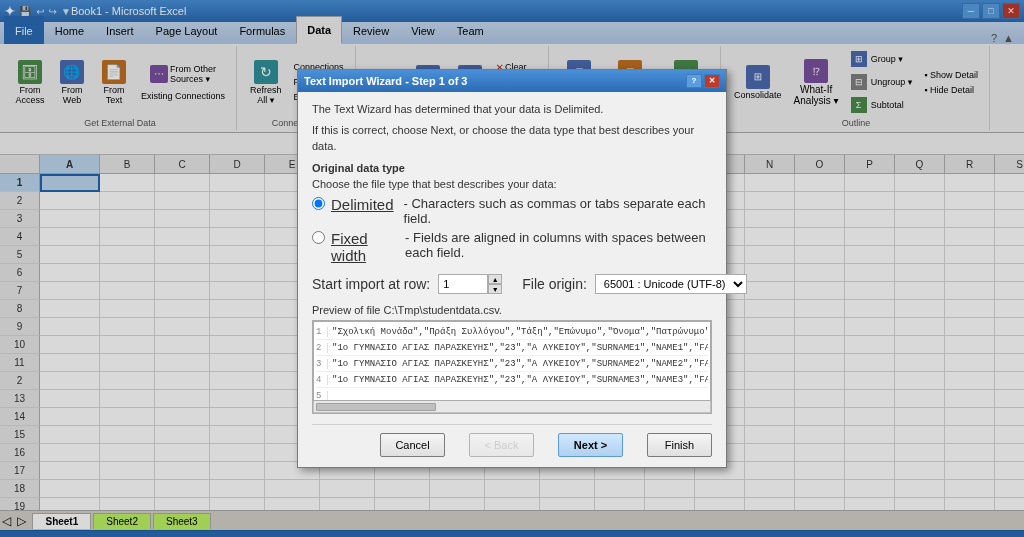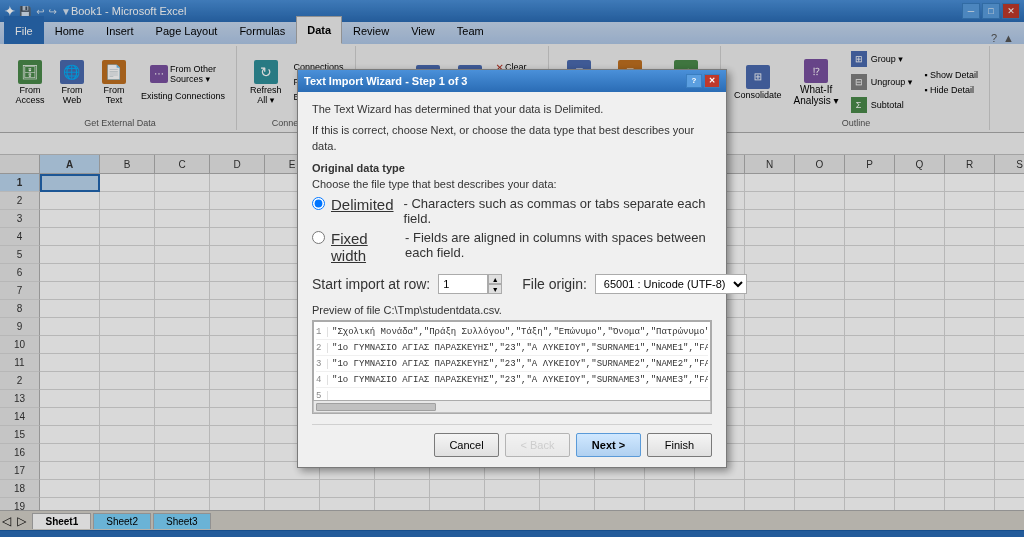--- a/index.html
+++ b/index.html
@@ -209,21 +209,21 @@
       border-top: 1px solid #ababab;
       display: flex;
       align-items: center;
       padding: 0 2px;
       gap: 2px;
     }
     .sheet-tab {
       padding: 2px 12px;
       border: 1px solid #ababab;
       border-bottom: none;
-      background: #7dd3fc;
+      background: #bef264;
       cursor: pointer;
       font-size: 10px;
     }
     .sheet-tab.active { background: white; font-weight: bold; }
 
     
     .dialog-overlay {
       position: fixed;
       top: 0; left: 0; right: 0; bottom: 0;
       background: rgba(0,0,0,0.15);
@@ -320,21 +320,21 @@
     .scrollbar-thumb {
       height: 8px;
       background: #c0c0c0;
       border: 1px solid #a0a0a0;
       border-radius: 1px;
       width: 120px;
     }
     .dialog-buttons {
       display: flex;
       justify-content: flex-end;
-      gap: 6px;
+      gap: 24px;
       margin-top: 10px;
       padding-top: 8px;
       border-top: 1px solid #d0d0d0;
     }
     .dialog-btn {
       min-width: 65px; height: 24px;
       border: 1px solid #7a7a7a;
       background: linear-gradient(to bottom, #f5f5f5, #e0e0e0);
       font-size: 11px;
       cursor: pointer;

